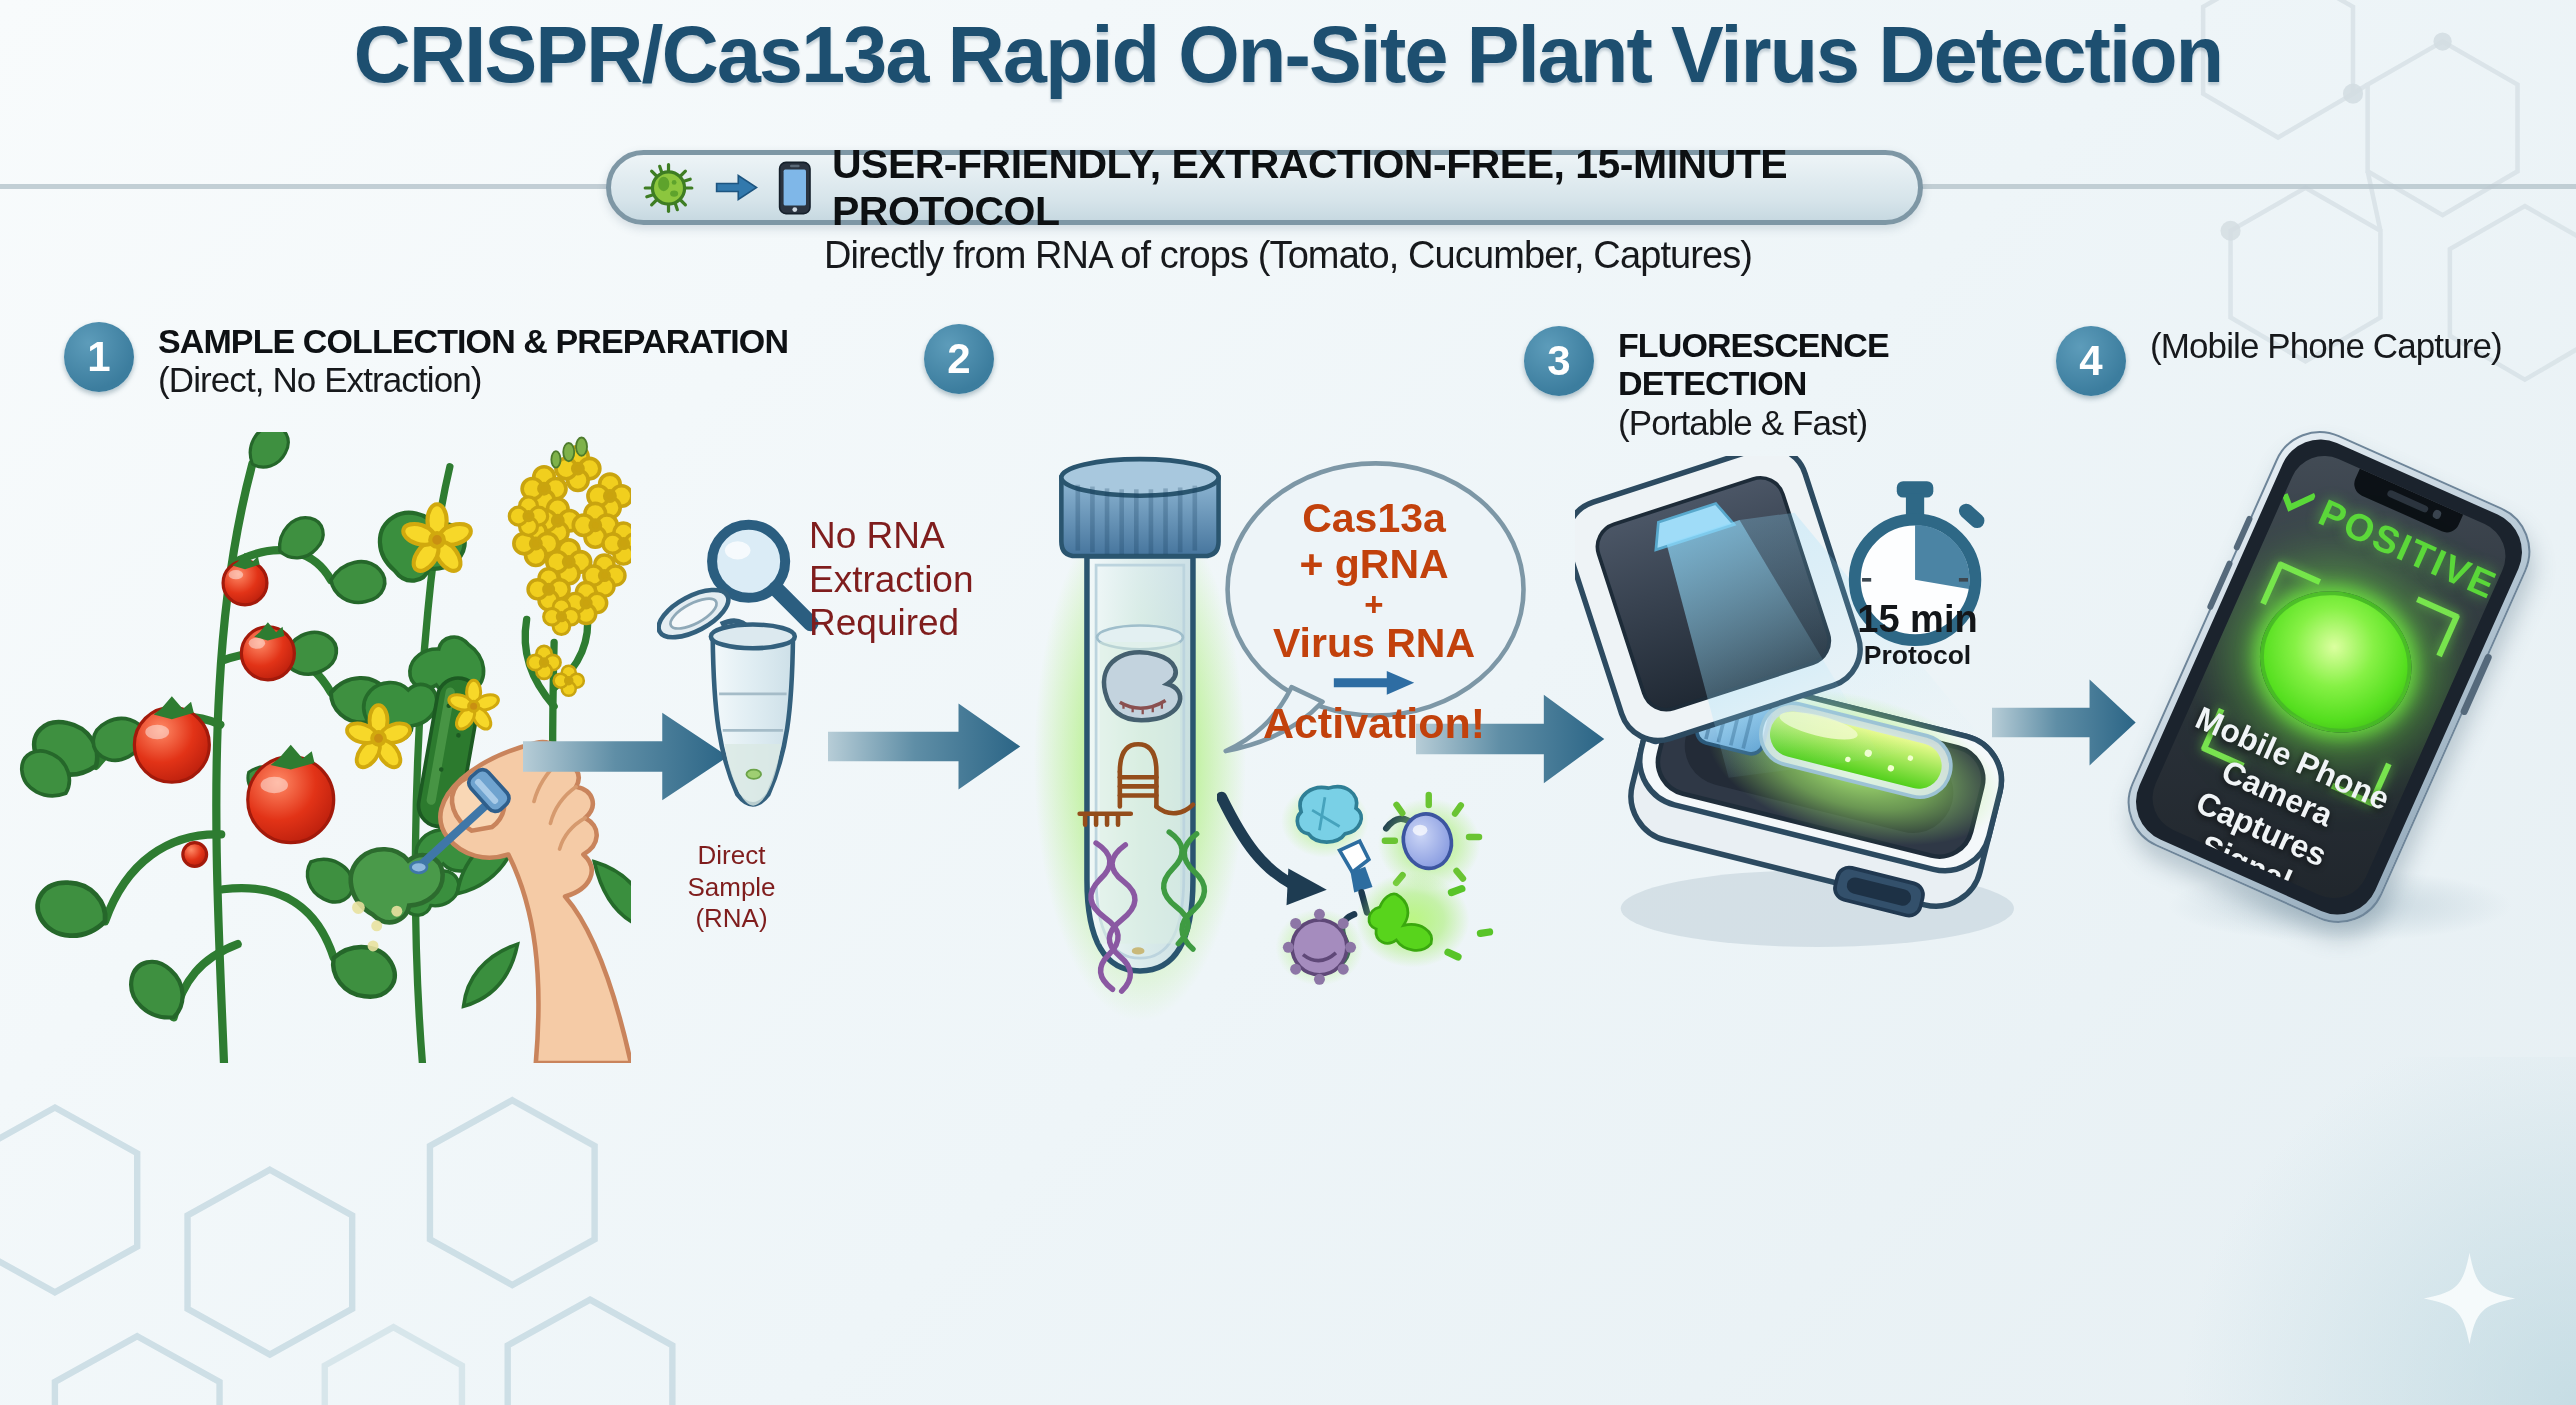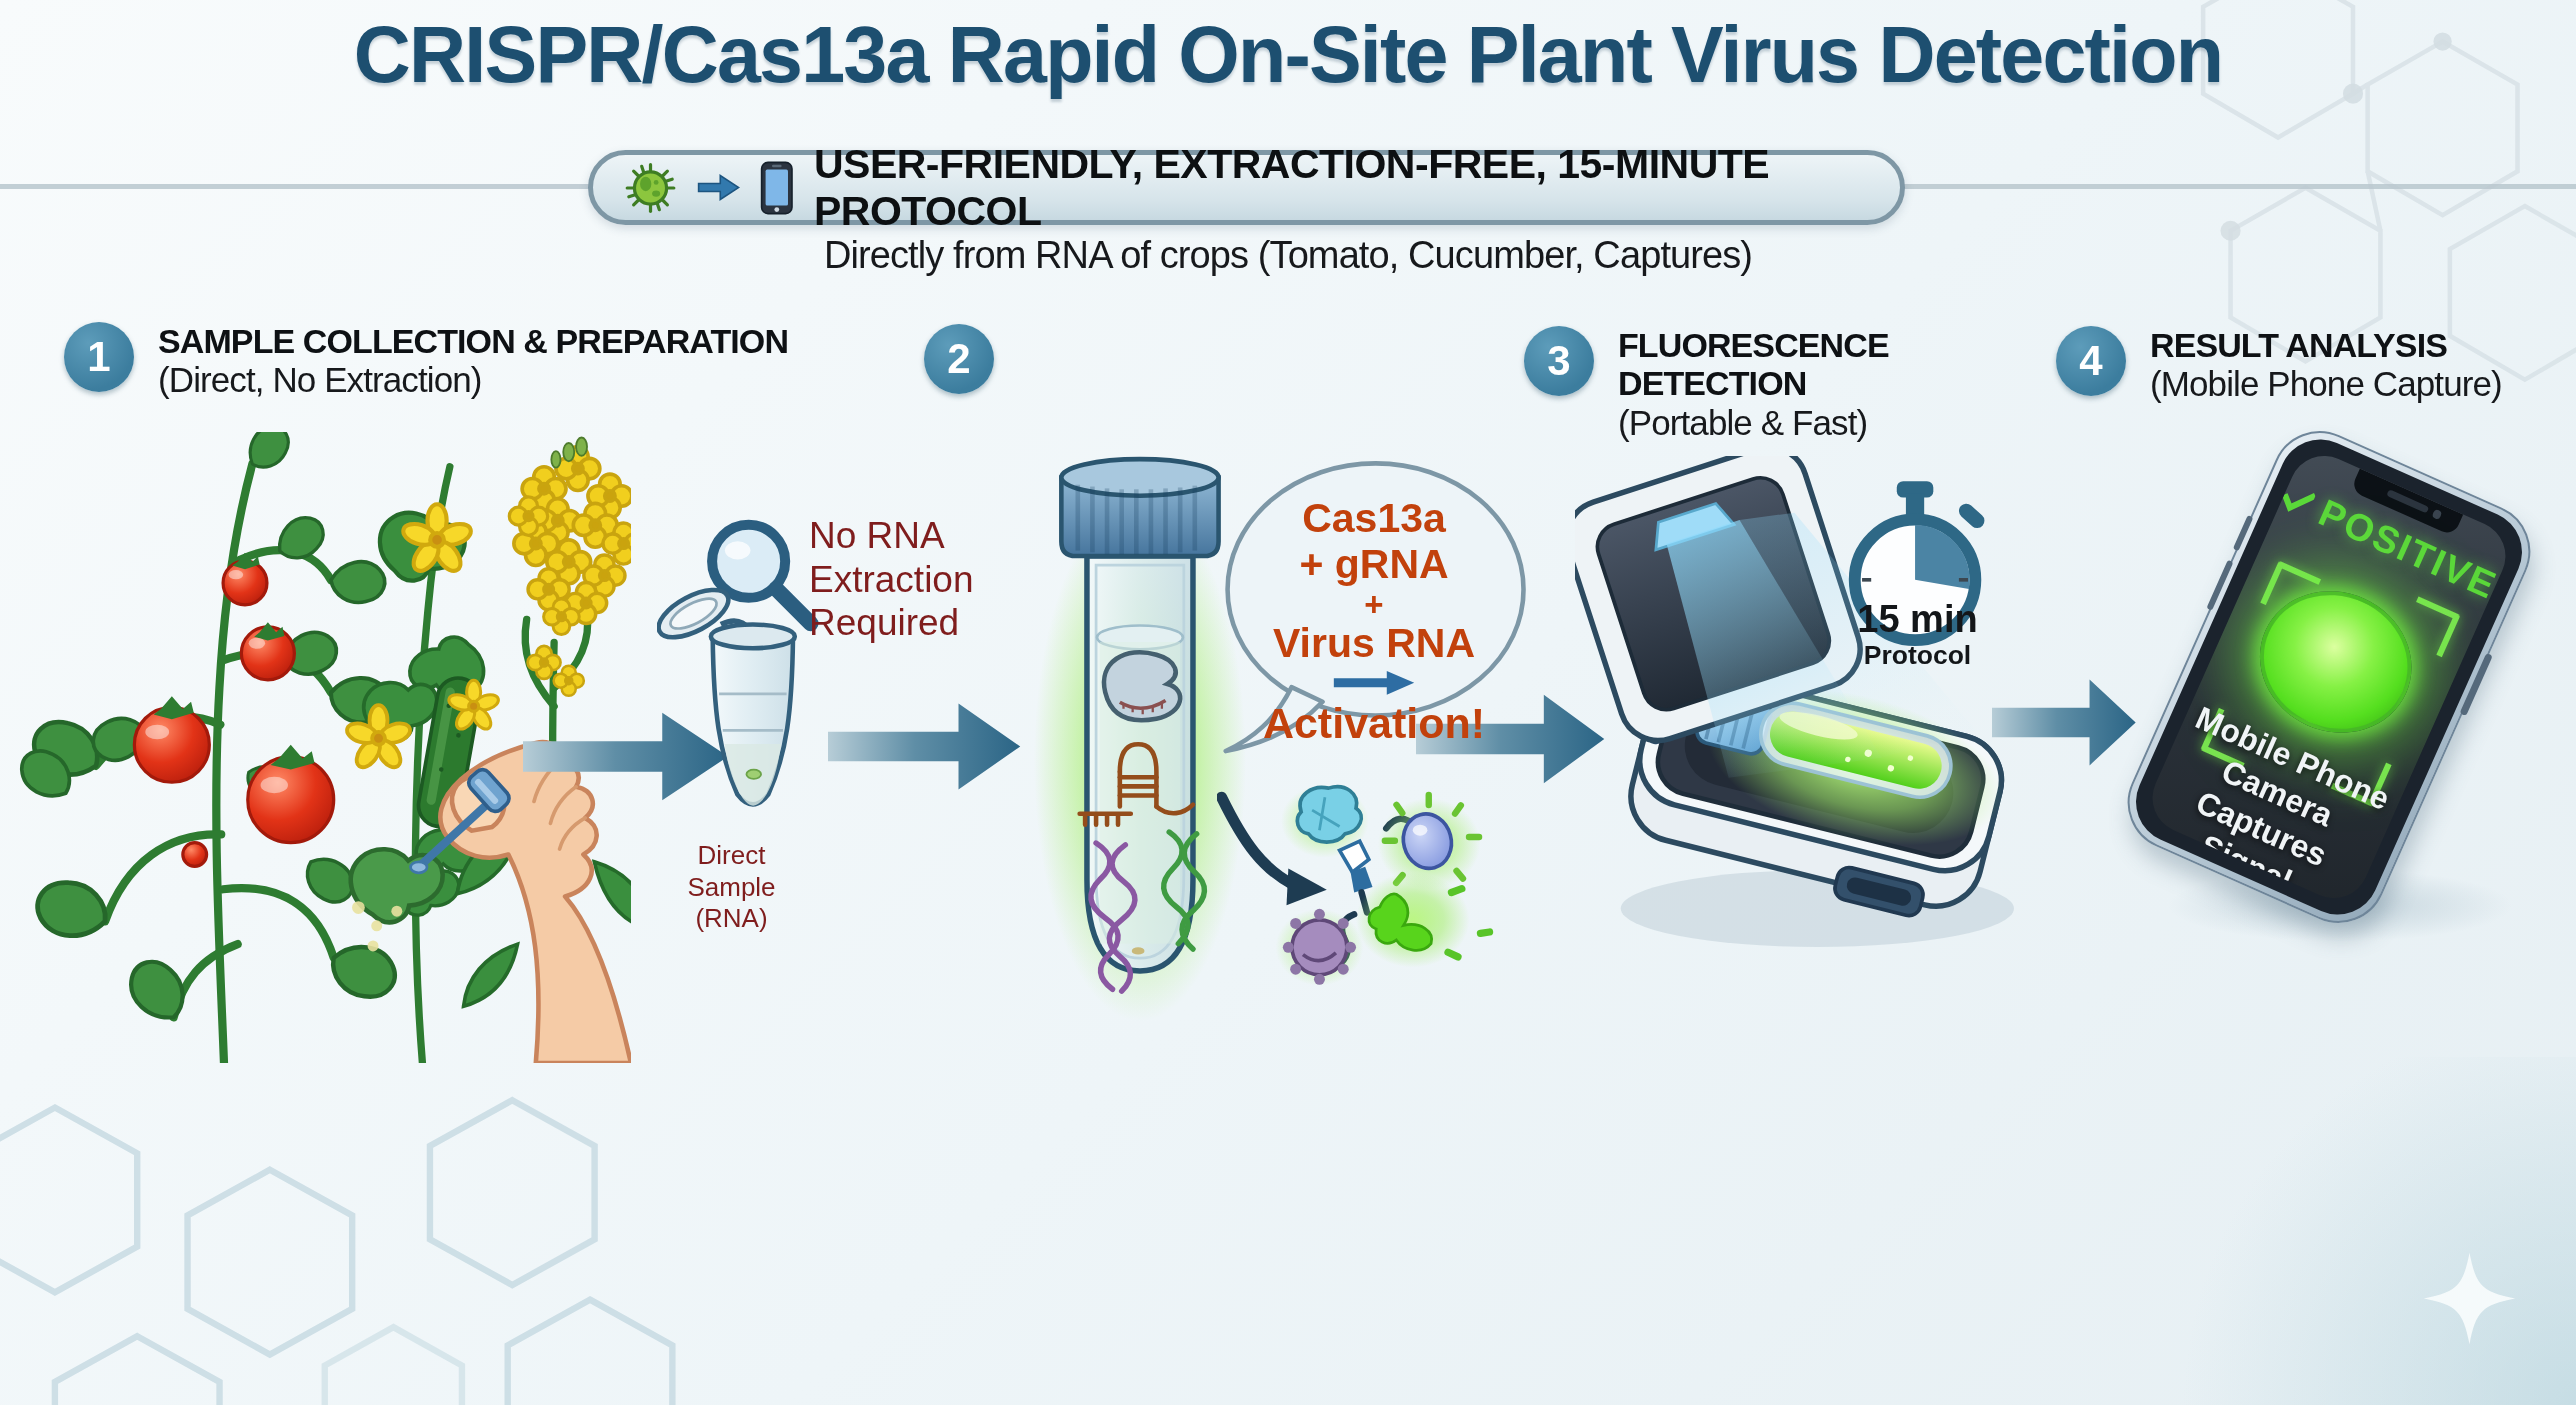--- a/index.html
+++ b/index.html
@@ -12,21 +12,21 @@
   body{font-family:"Liberation Sans",sans-serif;color:var(--ink);
        background:linear-gradient(135deg,#f8fbfc 0%,#eef5f8 55%,#e6eff3 100%);overflow:hidden}
   .canvas{position:relative;width:2576px;height:1405px;overflow:hidden}
   .abs{position:absolute}
   .pre{white-space:pre-line}
 
   
   .title{left:0;top:9.1px;width:2576px;text-align:center;font-size:79px;font-weight:700;
          letter-spacing:-1.8px;color:var(--title-blue);text-shadow:0 2.7px 2.7px rgba(25,60,85,.22)}
   .rule-line{left:0;top:184px;width:2576px;height:4.6px;background:#b9c7ce;opacity:.85}
-  .banner{left:588px;top:150px;width:1317px;height:75px;border-radius:42px;
+  .banner{left:606px;top:150px;width:1317px;height:75px;border-radius:42px;
           background:linear-gradient(180deg,#edf4f7 0%,#d6e4ea 70%,#c7d9e1 100%);
           border:5.5px solid var(--banner-border);display:flex;align-items:center;gap:20px;
           padding:0 31px;box-shadow:0 3.7px 9.1px rgba(60,90,110,.18)}
   .banner-label{font-size:41px;font-weight:700;letter-spacing:-0.5px;color:#0d1012}
   .subtitle{left:0;top:234px;width:2576px;text-align:center;font-size:38px;font-weight:500;
             letter-spacing:-0.9px;color:#17191c}
 
   
   .step-num{width:70px;height:70px;border-radius:50%;color:#fff;font-size:42px;font-weight:700;
             display:flex;align-items:center;justify-content:center;
@@ -239,21 +239,20 @@
     <div class="step-num">3</div>
     <div>
         <div class="step-title pre">FLUORESCENCE
 DETECTION</div>
          <div class="step-sub pre">(Portable &amp; Fast)</div>
       </div>
   </div>
   <div class="abs" style="left:2056px;top:326px;display:flex;gap:24px">
     <div class="step-num">4</div>
     <div>
-        <div class="step-title">RESULT ANALYSIS</div>
          <div class="step-sub pre">(Mobile Phone Capture)</div>
       </div>
   </div>
 
   <svg class="abs" style="left:9.1px;top:432px" width="622" height="631" viewBox="0 0 680 690">
 
     <g fill="none" stroke="#2e7c31" stroke-width="9" stroke-linecap="round">
       <path d="M235,690 C230,560 222,420 230,280 C236,170 250,95 266,35"></path>
       <path d="M231,320 C185,300 135,315 95,365"></path>
         <path d="M233,250 C290,230 330,245 352,285"></path>

